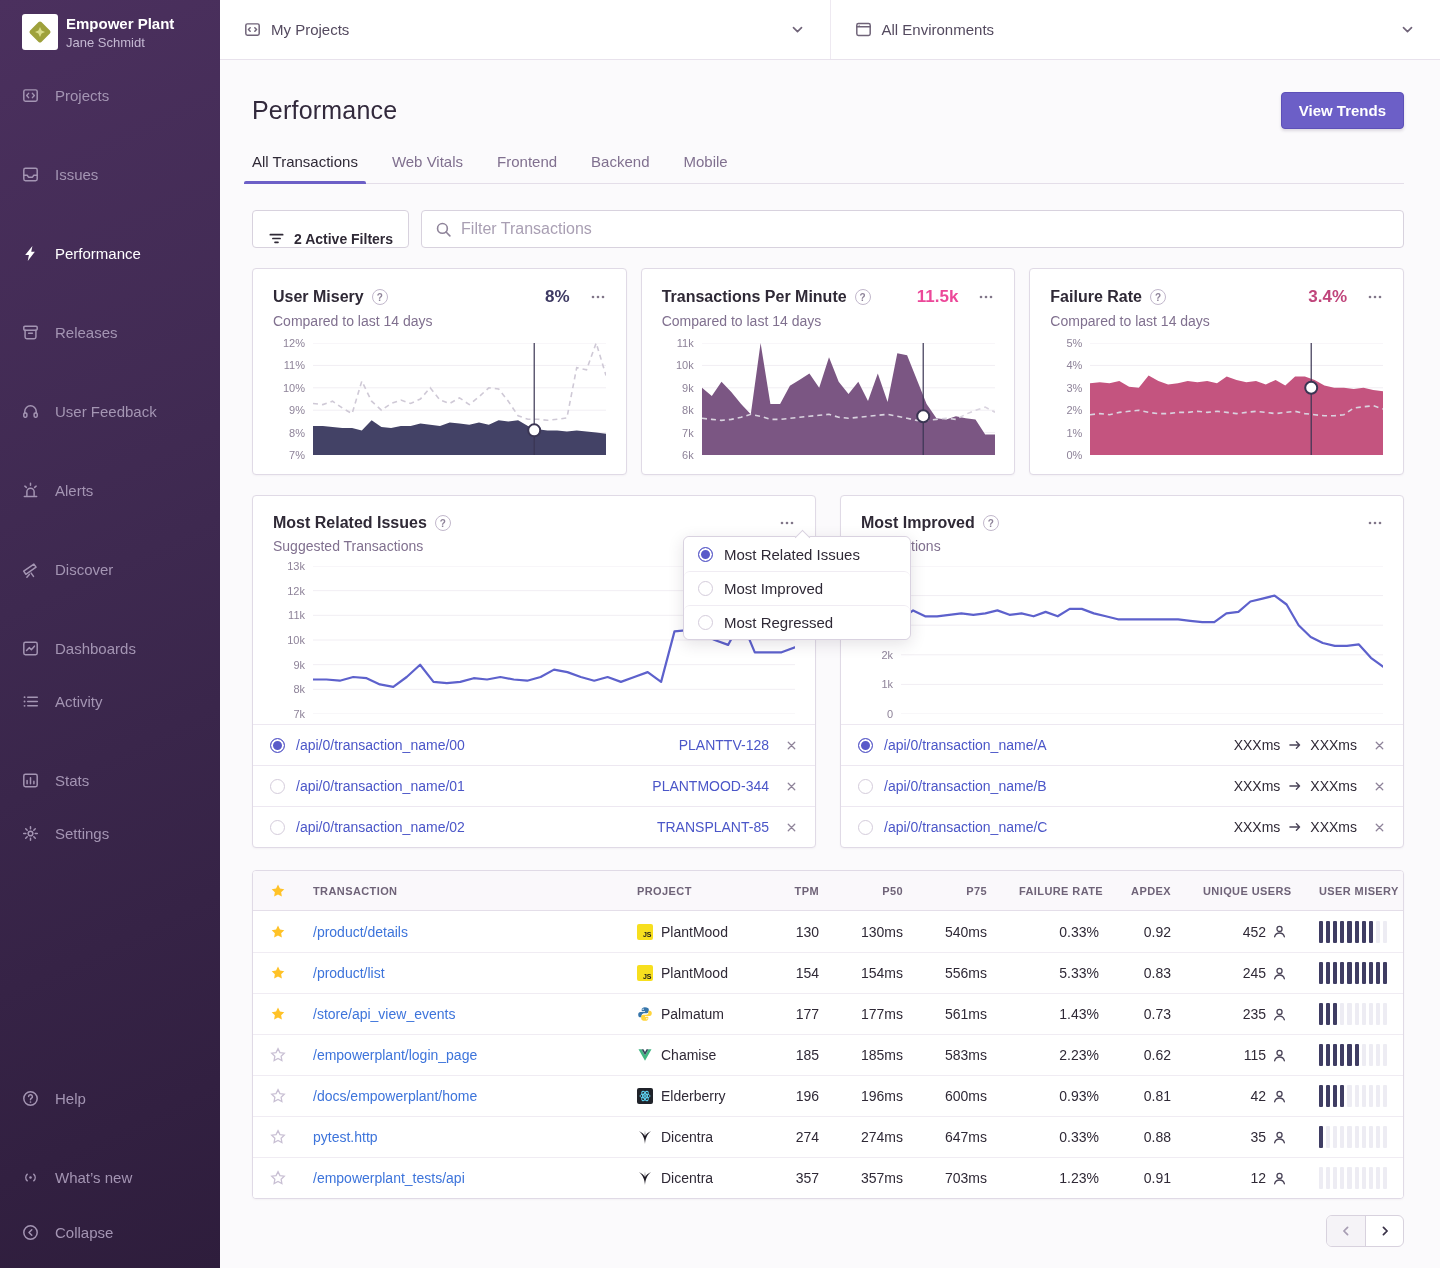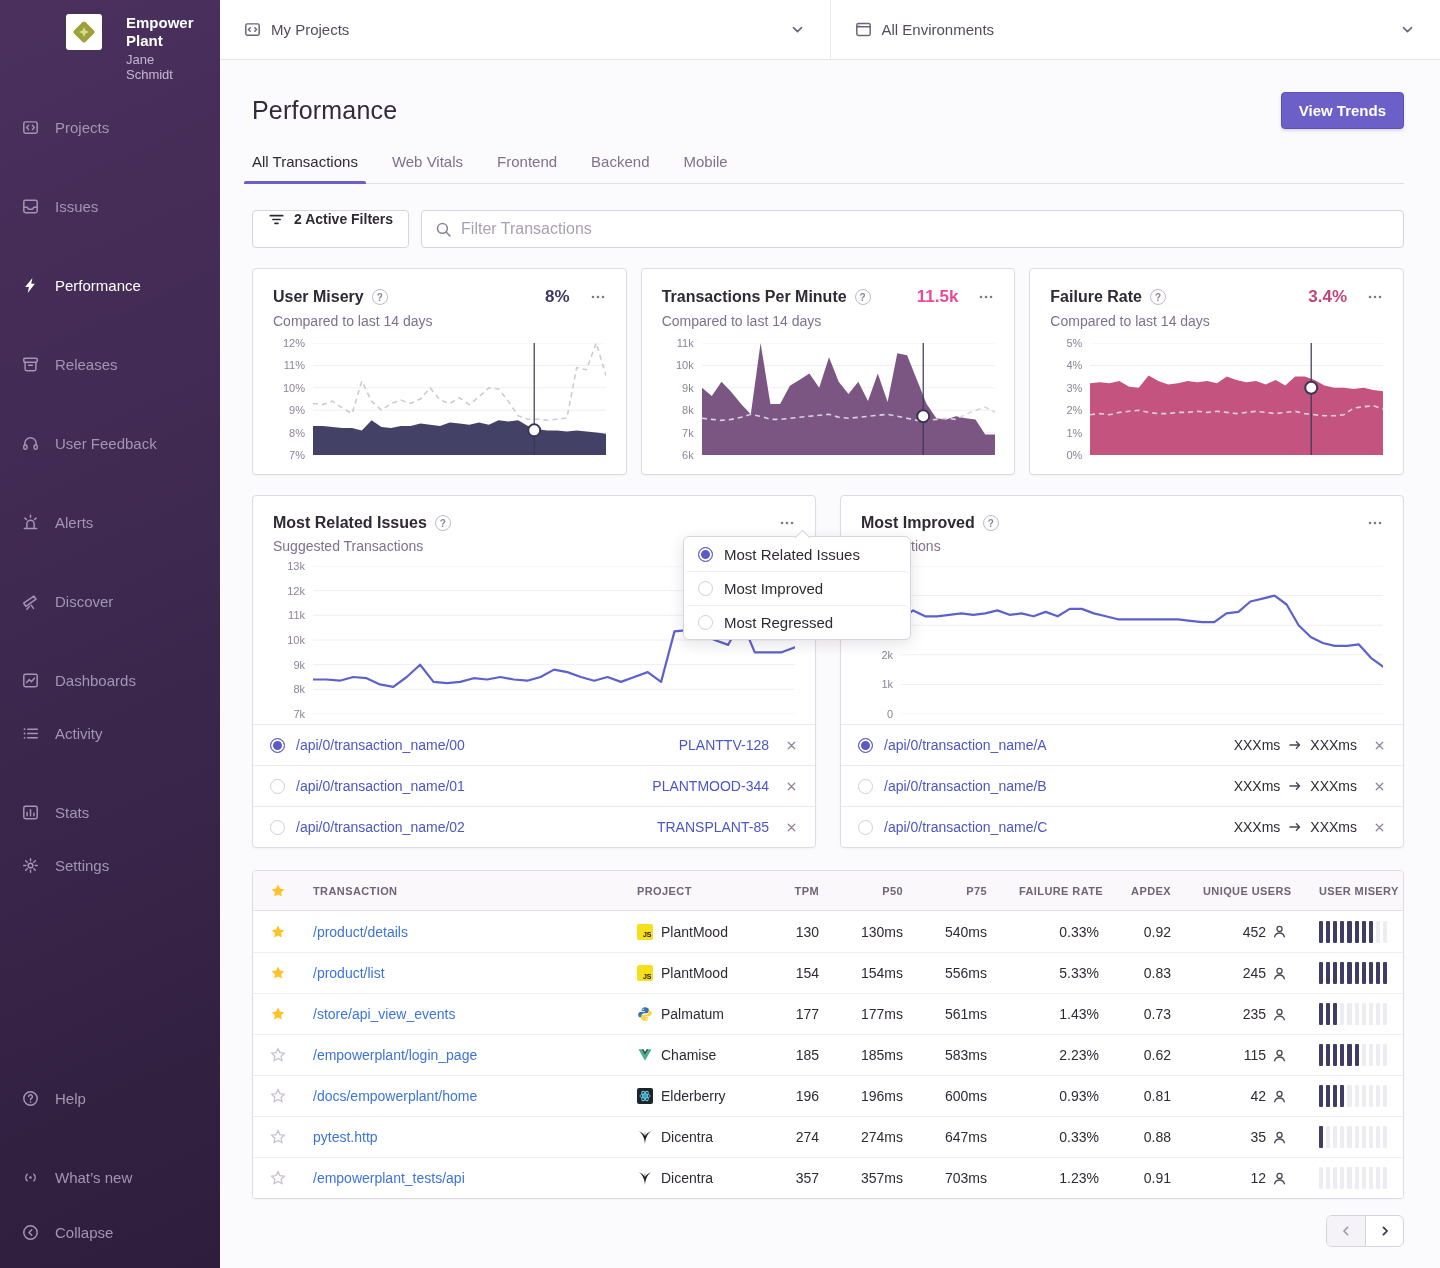--- a/index.html
+++ b/index.html
@@ -2,21 +2,21 @@
 <html><head>
 <meta charset="utf-8">
 <style>
   * { box-sizing:border-box; margin:0; padding:0; }
   html,body { width:1440px; height:1268px; }
   body { font-family:"Liberation Sans", sans-serif; color:#2F2936; background:#FBFAFC; overflow:hidden; }
   .app { display:flex; width:1440px; height:1268px; }
 
   
   .sidebar { width:220px; flex:0 0 220px; background:linear-gradient(155deg,#4b305e 0%,#3e2950 45%,#2e1d3c 100%); color:#A79BB4; display:flex; flex-direction:column; padding:14px 0 20px; }
-  .org { display:flex; gap:24px; padding:0 22px; align-items:flex-start;margin-left:44px; }
+  .org { display:flex; gap:8px; padding:0 22px; align-items:flex-end; }
   .logo svg { width:36px; height:36px; display:block; }
   .org-name { font-size:15px; font-weight:700; color:#fff; line-height:1.2; }
   .org-user { font-size:13px; color:#C4B8D2; margin-top:2px; }
   .nav-group { display:flex; flex-direction:column; padding:0 22px; margin-top:22px;gap:48px; }
   .nav-group.first { margin-top:30px; }
   .nav-item { display:flex; align-items:center; gap:16px; height:31px; color:#A495B3; font-size:15px; cursor:pointer; text-decoration:none; }
   .nav-item.active { color:#fff; }
   .icon { display:inline-flex; }
   .icon svg { width:17px; height:17px; display:block; }
   .sb-footer { margin-top:auto; }
@@ -32,21 +32,21 @@
   
   .content { flex:1; padding:20px 36px 0 32px; overflow:hidden; }
   .page-head { display:flex; align-items:center; margin-top:12px; }
   h1 { font-size:25px; font-weight:500; color:#32293C; letter-spacing:.2px; }
   .btn-primary { margin-left:auto; background:#6C5FC7; color:#fff; font-size:15px; font-weight:600; padding:9px 17px; border-radius:4px; border:1px solid #5D50B8; cursor:pointer; font-family:inherit; box-shadow:0 2px 3px rgba(45,30,70,.15); }
   .tabs { display:flex; gap:34px; margin-top:24px; border-bottom:1px solid #E4DEE9; }
   .tab { padding-bottom:13px; font-size:15px; color:#80708F; cursor:pointer; position:relative; }
   .tab.active { color:#2F2936; }
   .tab.active::after { content:""; position:absolute; left:-8px; right:-8px; bottom:-1px; height:3px; background:#6C5FC7; border-radius:2px 2px 0 0; }
   .filter-row { display:flex; gap:12px; margin-top:26px; }
-  .btn-filter { display:flex; align-items:flex-start; gap:9px; background:#fff; border:1px solid #D8D2DE; border-radius:4px; padding:0 15px; height:38px; font-size:14px; font-weight:700; color:#2F2936; cursor:pointer; font-family:inherit; }
+  .btn-filter { display:flex; align-items:flex-end; gap:9px; background:#fff; border:1px solid #D8D2DE; border-radius:4px; padding:0 15px; height:38px; font-size:14px; font-weight:700; color:#2F2936; cursor:pointer; font-family:inherit; }
   .searchbox { flex:1; display:flex; align-items:center; gap:9px; background:#fff; border:1px solid #D8D2DE; border-radius:4px; height:38px; padding:0 13px; color:#8E8399; }
   .searchbox input { border:none; outline:none; flex:1; font-size:16px; font-family:inherit; color:#2F2936; background:transparent; }
   .searchbox input::placeholder { color:#A99FB3; }
 
   
   .card { background:#fff; border:1px solid #E0DAE6; border-radius:4px; box-shadow:0 1px 2px rgba(43,34,51,.04); }
   .metric-row { display:flex; gap:14px; margin-top:20px; }
   .metric-card { flex:1; height:207px; padding:18px 20px; }
   .card-head { display:flex; align-items:center; gap:8px; }
   .card-title { font-size:16px; font-weight:600; color:#2F2936; }

